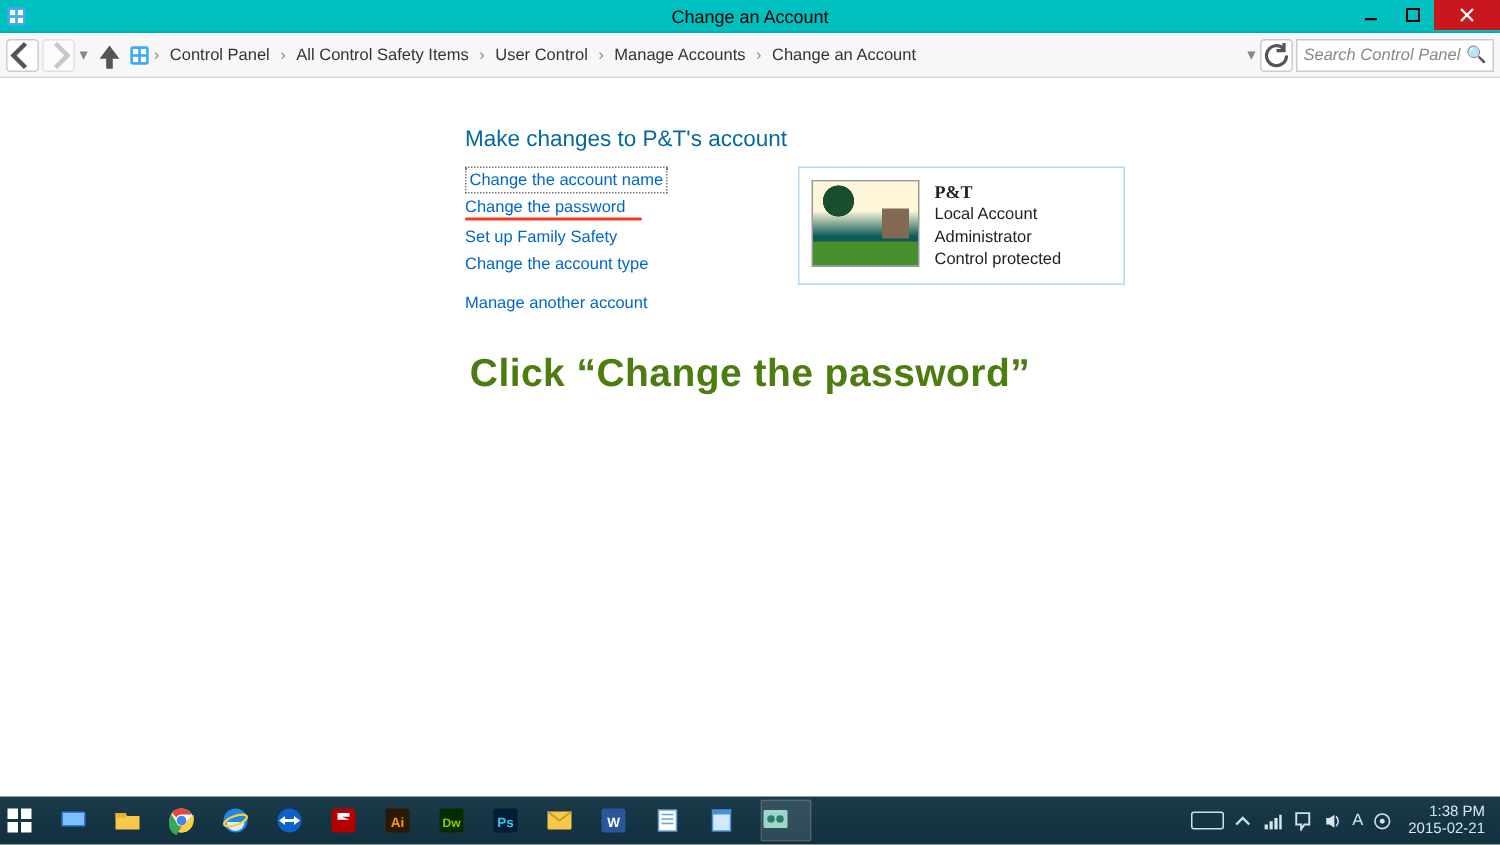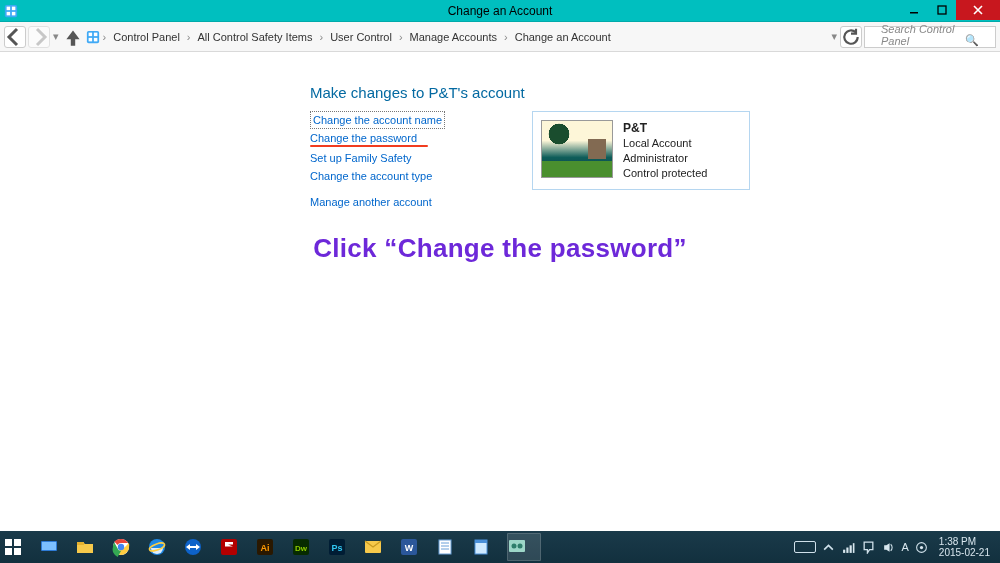--- a/index.html
+++ b/index.html
@@ -16,54 +16,54 @@
 .win-btn svg { width: 10px; height: 10px; }
 
 
 .navrow { height: 30px; background: #f7f7f7; display: flex; align-items: center; border-bottom: 1px solid #d9d9d9; font-size: 11px; color: #333; padding: 0 4px; gap: 2px; }
 .navrow .nav-btn { width: 22px; height: 22px; border: 1px solid #ccc; border-radius: 3px; background: #fff; display: flex; align-items: center; justify-content: center; color: #666; }
 .navrow .nav-btn.disabled { opacity: .5; }
 .navrow .sep { color: #888; padding: 0 1px; }
 .navrow .crumb { padding: 2px 4px; cursor: default; text-align: center; }
 .navrow .spacer { flex: 1; }
 .navrow .refresh { width: 22px; }
-.searchbox { width: 132px; height: 22px; border: 1px solid #ccc; display: flex; align-items: flex-end; padding: 0 16px; background: #fff; color: #888; font-style: italic; }
+.searchbox { width: 132px; height: 22px; border: 1px solid #ccc; display: flex; align-items: center; padding: 0 4px; background: #fff; color: #888; font-style: italic; }
 .searchbox .mag { margin-left: auto; color: #555; font-style: normal; }
 
 
 .content { padding: 32px 0 0 0; }
 .heading { color: #0369a1; font-size: 15px; margin-left: 310px; margin-bottom: 10px; }
 .cols { display: flex; align-items: flex-start; }
 .links { margin-left: 310px; width: 200px; font-size: 11px; }
 .links .lnk { color: #0066cc; padding: 3px 0; display: inline-block; cursor: pointer; }
 .links .lnk.selected { border: 1px dotted #777; padding: 2px 2px; }
 .links .underline-red { height: 2px; background: #f13c1f; width: 118px; margin-top: -2px; margin-bottom: 2px; border-radius: 1px; }
 .links .gap { height: 8px; }
 
 
 .card { margin-left: 22px; border: 1px solid #b5d6f0; padding: 8px; display: flex; align-items: flex-start; gap: 10px; width: 218px; }
 .avatar { width: 72px; height: 58px; border: 1px solid #999; position: relative; overflow: hidden; }
 .avatar .sky { position: absolute; inset: 0; background: linear-gradient(#fdf6d8 0%, #fdf6d8 35%, #0e5d5a 65%, #0c3b3d 100%); }
 .avatar .tree { position: absolute; left: 4px; top: 2px; width: 26px; height: 22px; background: radial-gradient(circle at 50% 50%, #1a4d2e 0, #1a4d2e 60%, transparent 62%); border-radius: 50%; }
 .avatar .bldg { position: absolute; right: 6px; top: 18px; width: 18px; height: 20px; background: #826a52; }
 .avatar .grass { position: absolute; bottom: 0; left: 0; right: 0; height: 16px; background: #4a8f2e; }
 .card .info { font-size: 11px; color: #222; line-height: 1.35; }
-.card .uname { font-weight: 600; font-size: 12px; }
-
-
-.annot { margin-top: 22px; text-align: center; font-size: 26px; font-weight: 700; color: #6d28d9; font-family: "Segoe UI", Arial, sans-serif; letter-spacing: .3px; }
+.card .uname { font-weight: 600; font-size: 12px; font-family: Liberation Serif, serif; }
+
+
+.annot { margin-top: 22px; text-align: center; font-size: 26px; font-weight: 700; color: #4d7c0f; font-family: "Segoe UI", Arial, sans-serif; letter-spacing: .3px; }
 
 
 .taskbar { position: absolute; left: 0; right: 0; bottom: 0; height: 32px; background: linear-gradient(#1a3a4a, #12303e); display: flex; align-items: center; padding: 0 2px; }
 .taskbar .tbtn { width: 34px; height: 28px; margin: 0 1px; display: flex; align-items: center; border-radius: 1px; }
 .taskbar .tbtn.running { background: rgba(255,255,255,.12); box-shadow: inset 0 0 0 1px rgba(255,255,255,.15); }
 .taskbar .tbtn svg { width: 20px; height: 20px; }
 .taskbar .spacer { flex: 1; }
 .tray { display: flex; align-items: center; gap: 6px; color: #d8e6ee; font-size: 10px; padding-right: 4px; }
-.tray .clock { text-align: left; line-height: 1.1; font-size: 10px; padding: 0 4px; }
+.tray .clock { text-align: right; line-height: 1.1; font-size: 10px; padding: 0 4px; }
 .tray .tic { width: 14px; height: 14px; display:flex; align-items:center; justify-content:center; }
 .tray .tic svg { width: 13px; height: 13px; fill: #d8e6ee; }
 .ic-keyboard { width: 22px; height: 12px; border: 1px solid #cfe0ea; border-radius: 2px; }
 </style>
 </head>
 <body>
 
 <div class="titlebar">
   <svg class="icon-cp" viewBox="0 0 16 16">
       <rect x="1" y="1" width="14" height="14" rx="2" fill="#3fa9f5"></rect>

